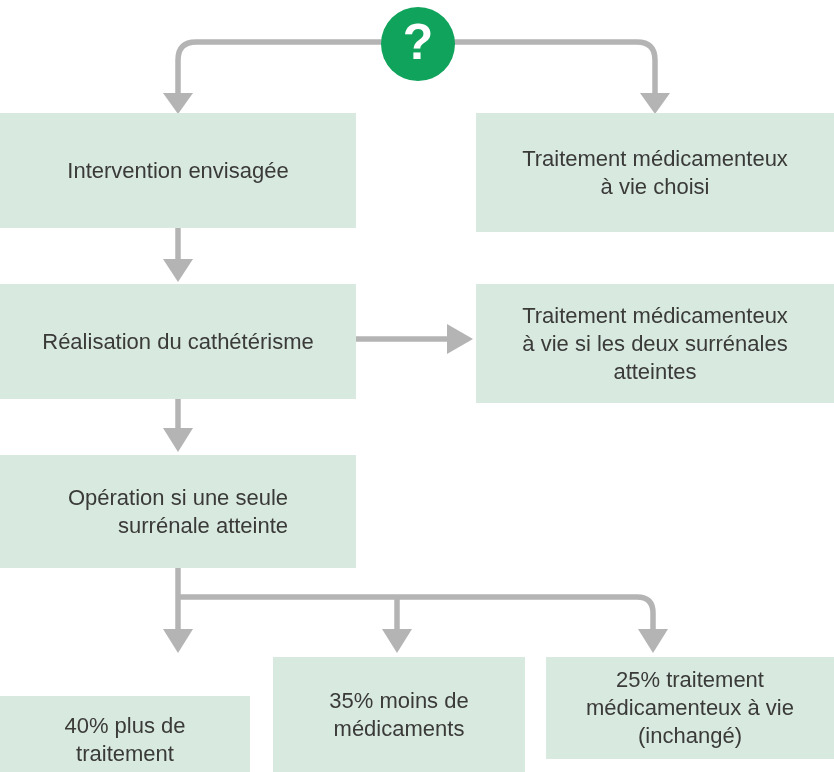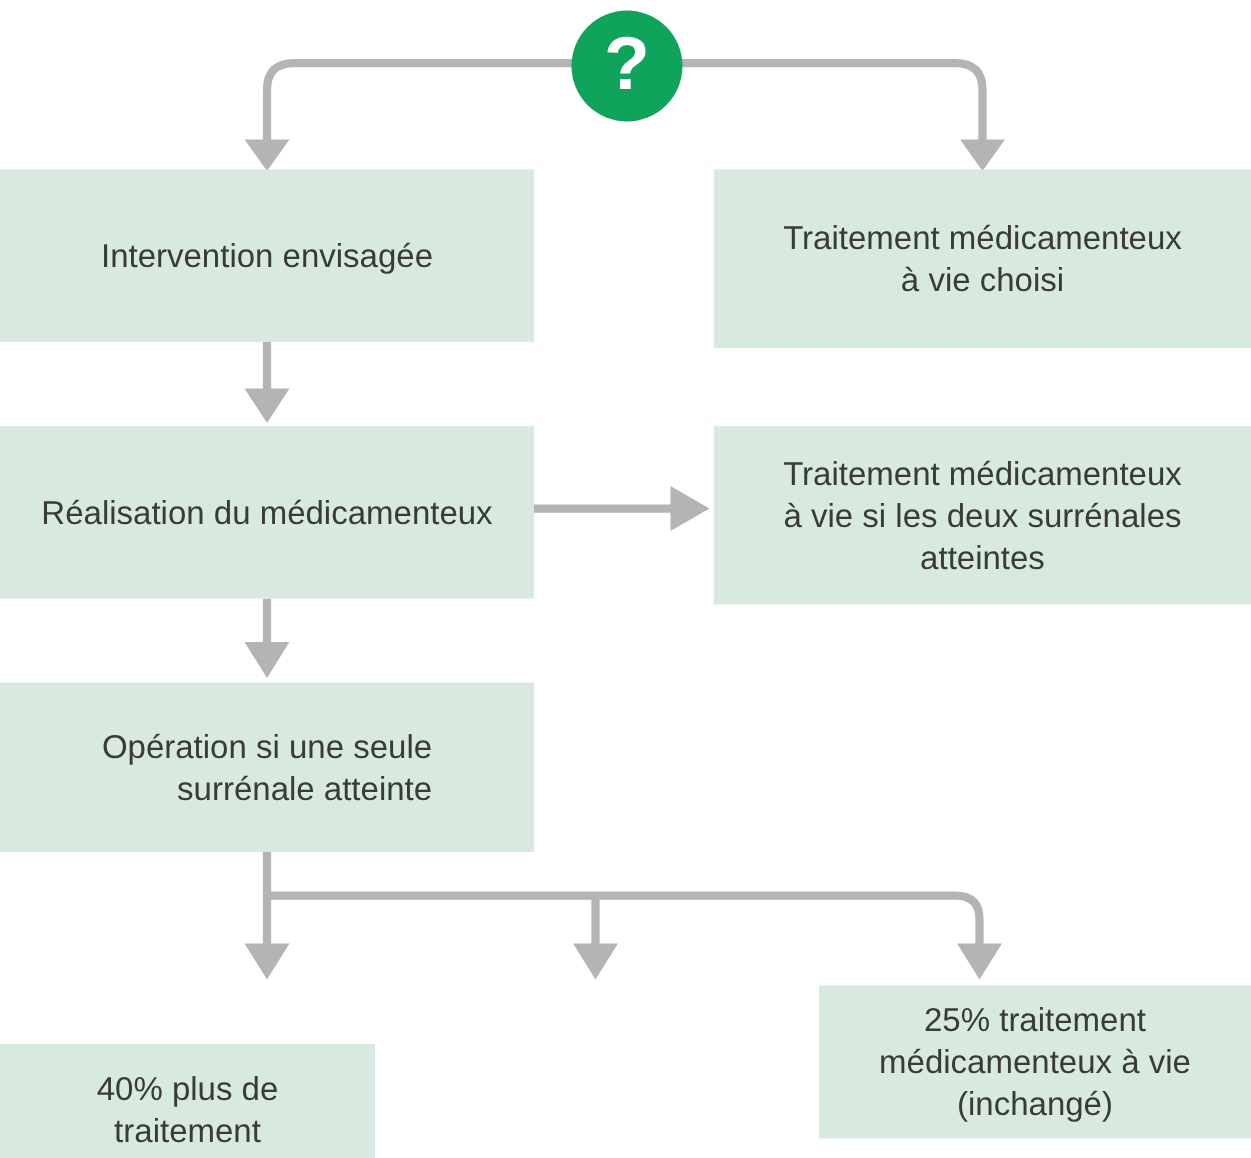--- a/index.html
+++ b/index.html
@@ -94,31 +94,33 @@
     <circle cx="418" cy="44" r="37" fill="var(--question-circle, #10a35c)"></circle>
   </svg>
 
   <div class="qmark">?</div>
 
   <div class="node" id="n-intervention">Intervention envisagée</div>
 
   <div class="node" id="n-chosen">Traitement médicamenteux
 à vie choisi</div>
 
-  <div class="node" id="n-cath">Réalisation du médicamenteux</div>
+  <div class="node" id="n-cath">Réalisation du cathétérisme</div>
 
   <div class="node" id="n-both">Traitement médicamenteux
 à vie si les deux surrénales
 atteintes</div>
 
   <div class="node" id="n-op">Opération si une seule
 surrénale atteinte</div>
 
   <div class="node" id="n-40">40% plus de
 traitement
 (guérison)</div>
 
+  <div class="node" id="n-35">35% moins de
+médicaments</div>
 
   <div class="node" id="n-25">25% traitement
 médicamenteux à vie
 (inchangé)</div>
 
 </div>
 
 </body></html>

